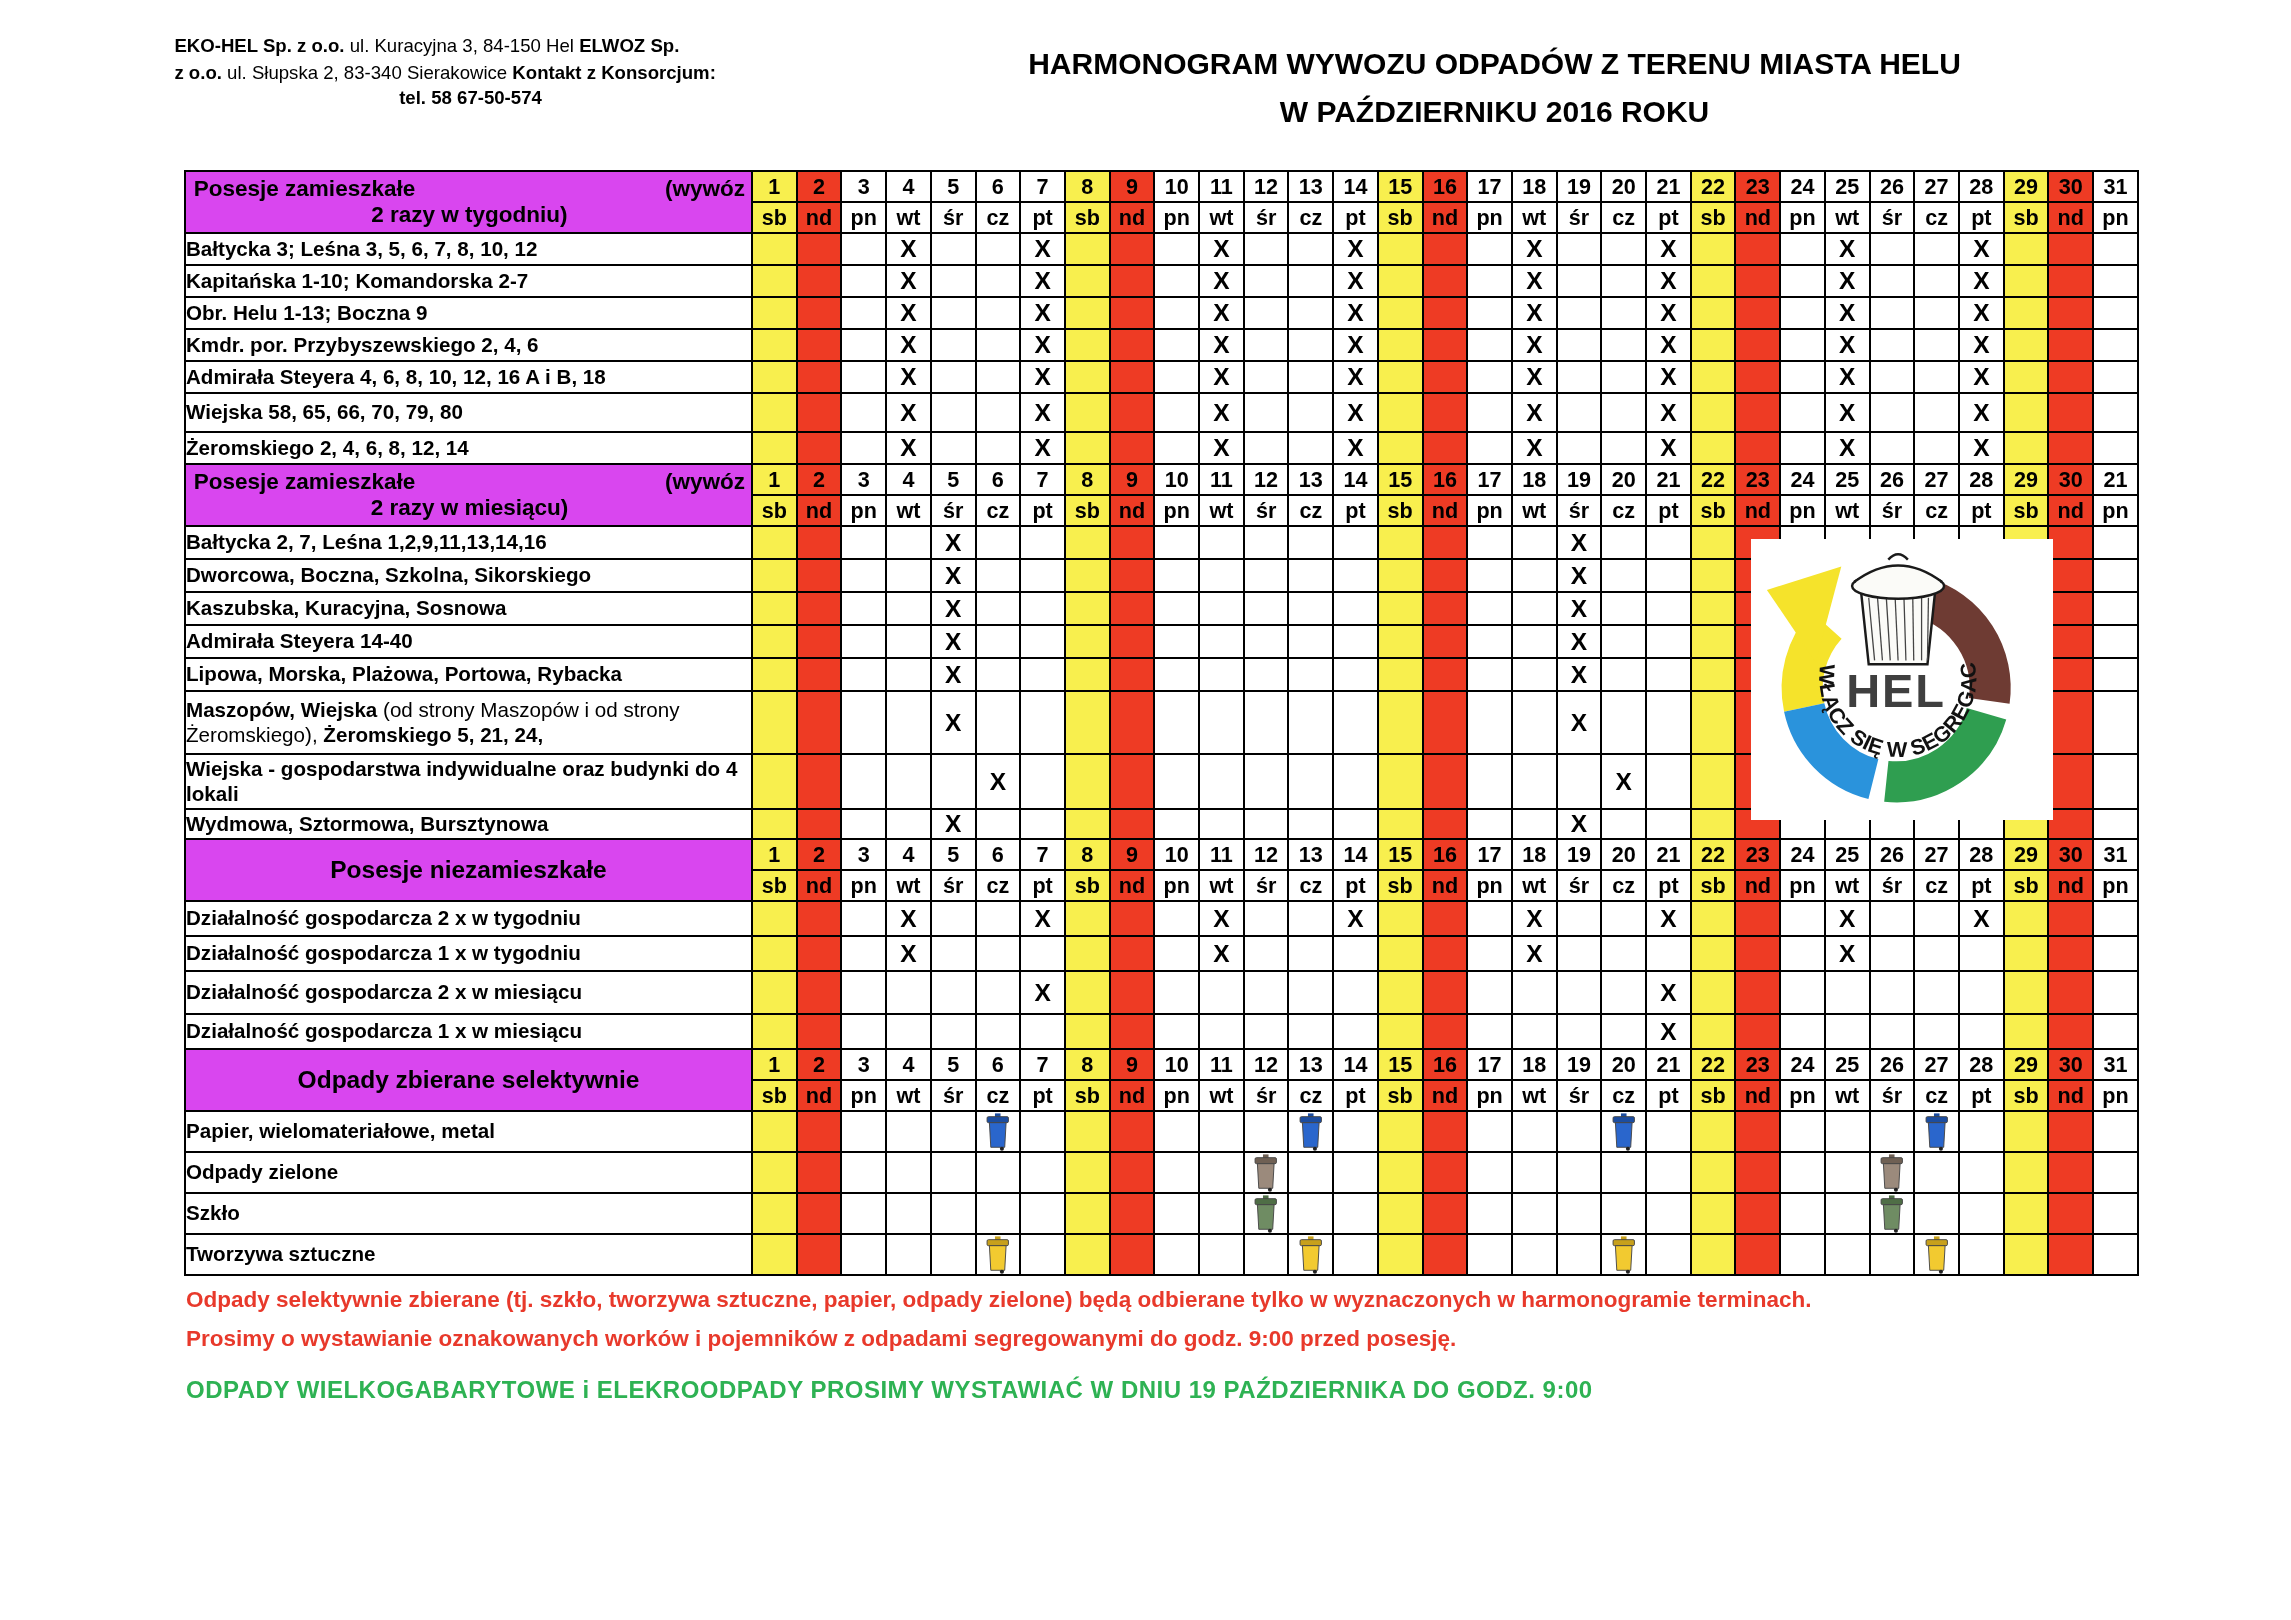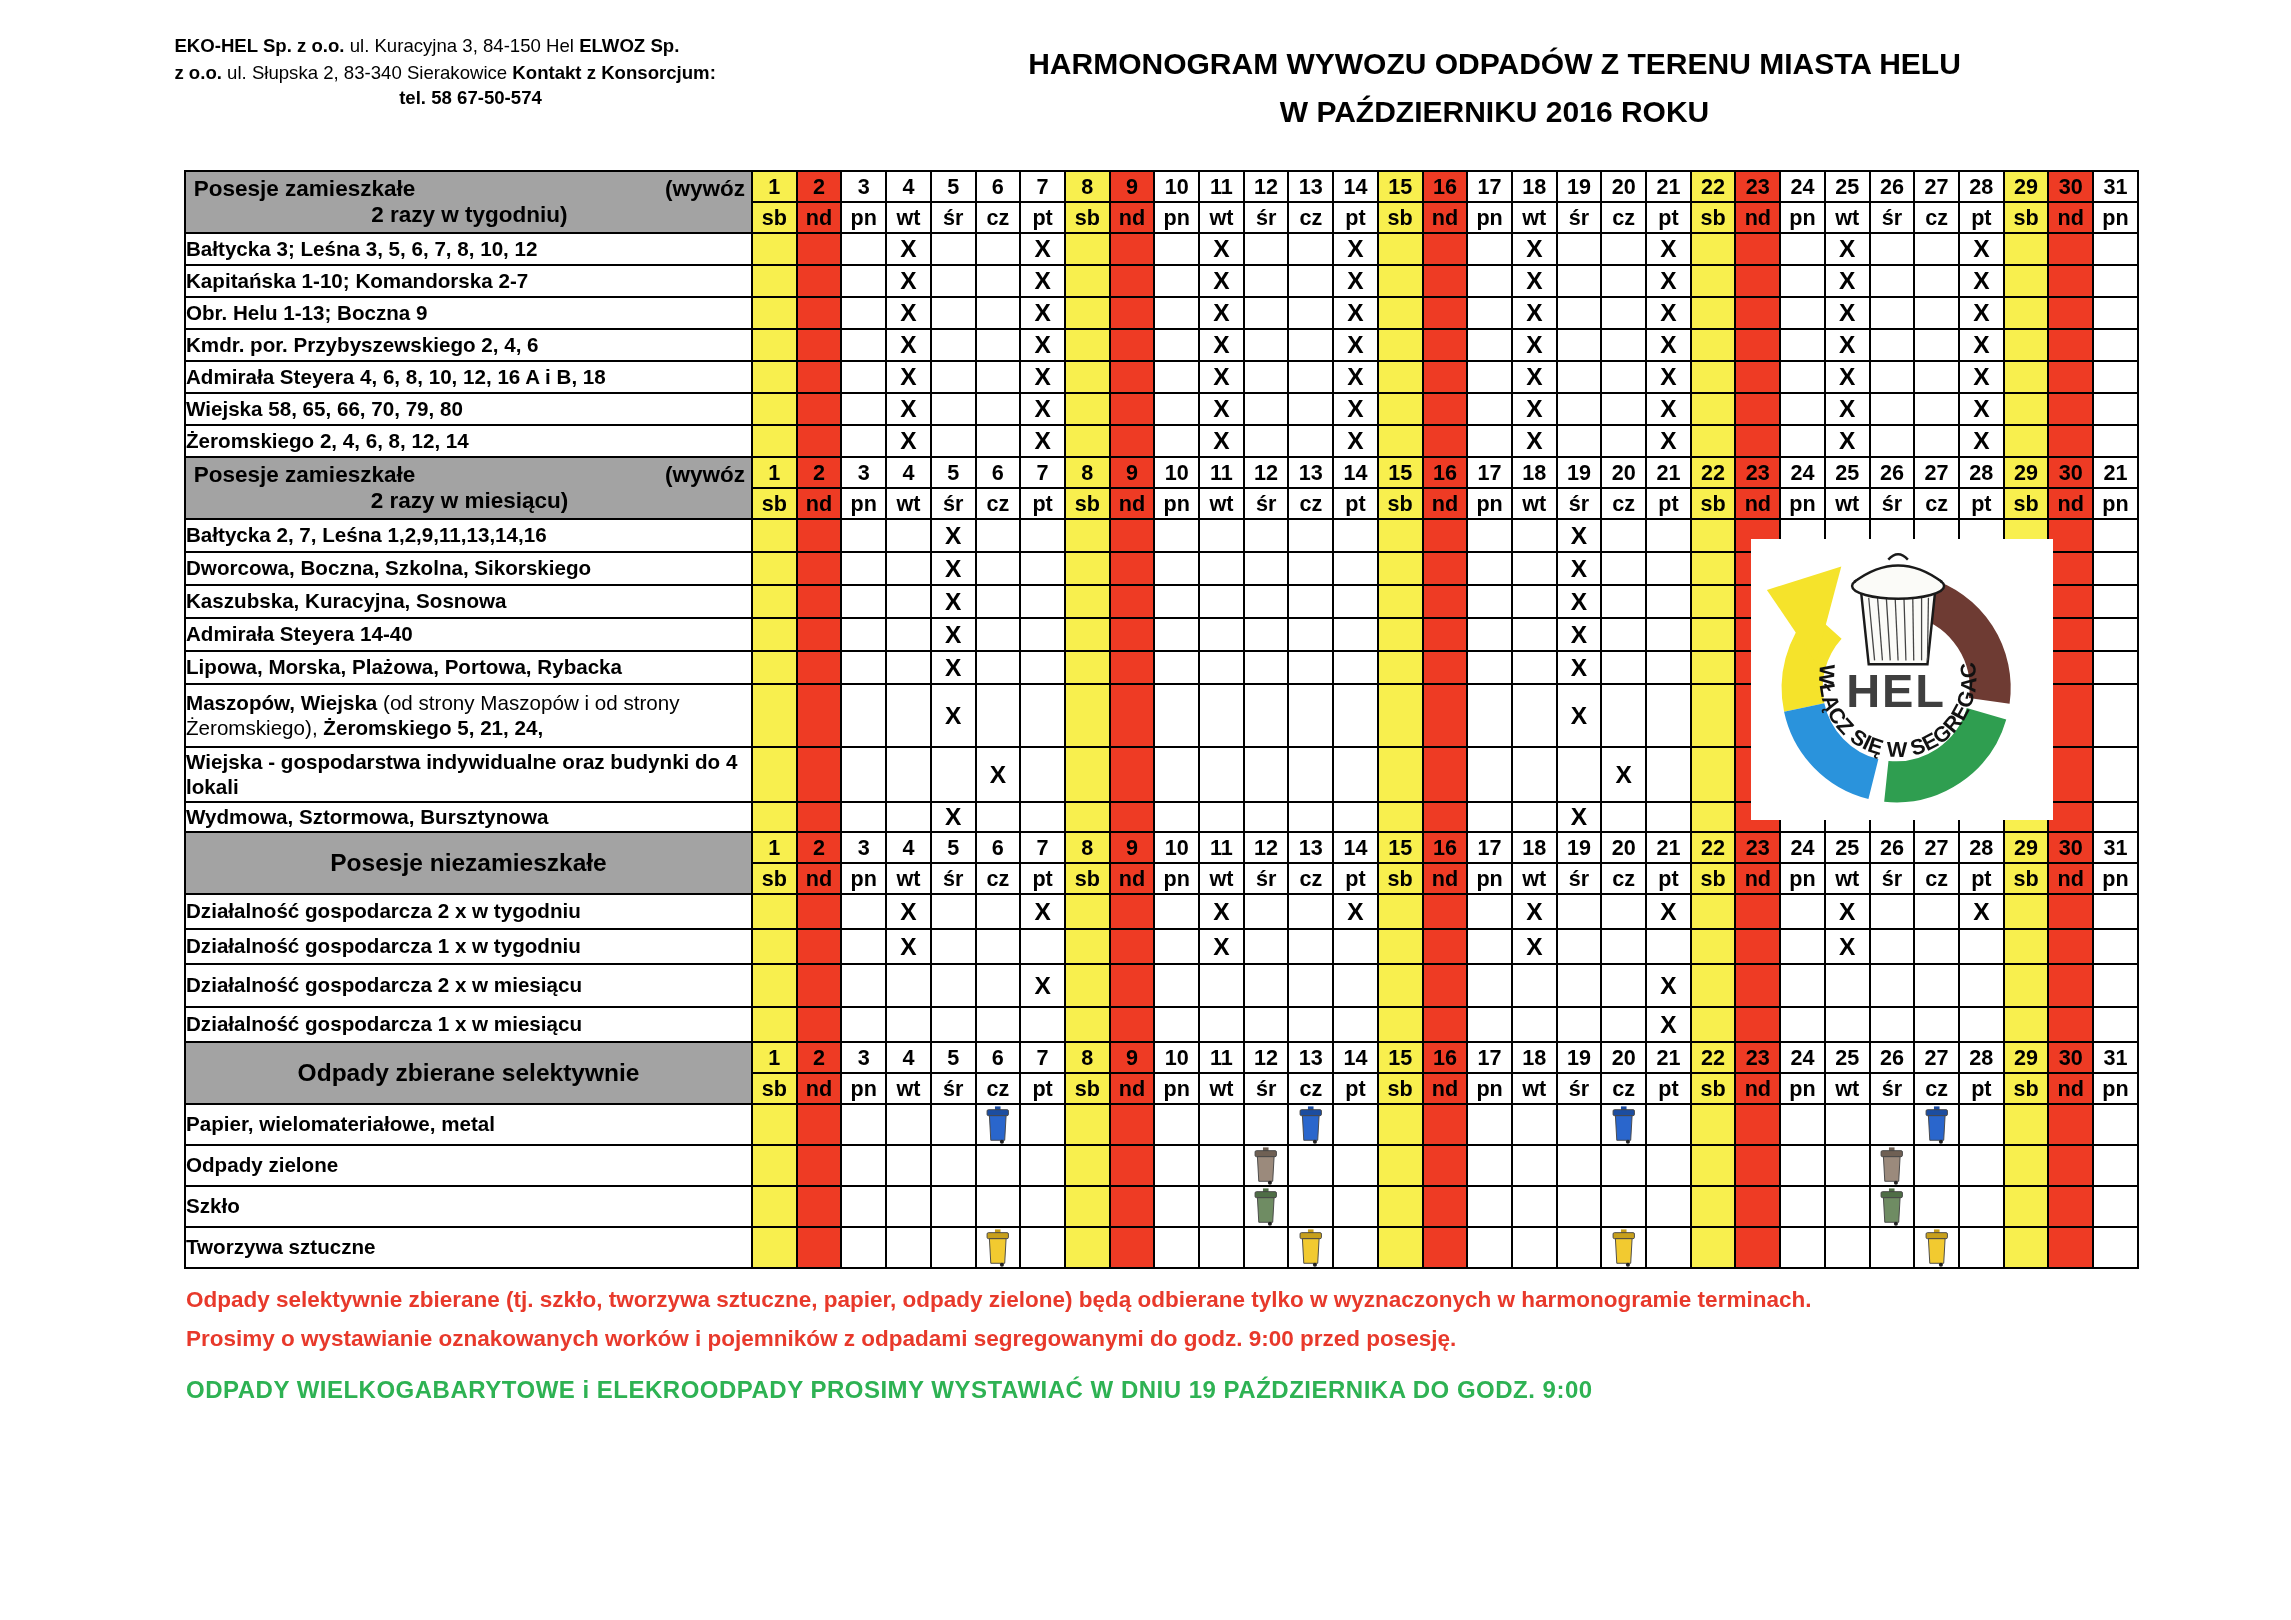--- a/index.html
+++ b/index.html
@@ -20,21 +20,21 @@
   #tablewrap{left:184px;top:170px;}
   table.sched{border-collapse:collapse;table-layout:fixed;width:1955px;border:2.9px solid #000;}
   table.sched td{border:2px solid #000;padding:0;overflow:hidden;vertical-align:middle;}
   td.num,td.dow{text-align:center;font-weight:bold;font-size:21.6px;}
   td.num{height:29px;}
   td.dow{height:29px;}
   tr.secnum td{border-top:2.9px solid #000;}
   tr.secdow td{border-bottom:2.9px solid #000;}
   td.sat{background:#f8ef4e;}
   td.sun{background:#ee3b24;}
-  td.seclabel{background:#a3a3a3;}
+  td.seclabel{background:#d946ef;}
   .sech{padding:2px 5.9px 2px 7.8px;}
   .sech .l1{display:flex;justify-content:space-between;font-weight:bold;font-size:22.5px;}
   .sech .l2{text-align:center;font-weight:bold;font-size:22.5px;}
   .sechc{text-align:center;font-weight:bold;font-size:24.5px;}
   td.rowlabel{padding:1px 3.9px 1px 7.8px;font-size:20.6px;line-height:1.18;}
   td.rowlabel .b{font-weight:bold;}
   td.rowlabel .r{font-weight:normal;}
   td.daycell{text-align:center;}
   span.xm{font-weight:bold;font-size:24.5px;}
   td.bincell{text-align:center;}
@@ -339,21 +339,21 @@
           <td class="daycell sun"></td>
           <td class="daycell "></td>
           <td class="daycell "><span class="xm">X</span></td>
           <td class="daycell "></td>
           <td class="daycell "></td>
           <td class="daycell "><span class="xm">X</span></td>
           <td class="daycell sat"></td>
           <td class="daycell sun"></td>
           <td class="daycell "></td>
         </tr>
-        <tr style="height: 32px;">
+        <tr style="height: 39px;">
           <td class="rowlabel"><span class="b">Wiejska 58, 65, 66, 70, 79, 80</span></td>
           <td class="daycell sat"></td>
           <td class="daycell sun"></td>
           <td class="daycell "></td>
           <td class="daycell "><span class="xm">X</span></td>
           <td class="daycell "></td>
           <td class="daycell "></td>
           <td class="daycell "><span class="xm">X</span></td>
           <td class="daycell sat"></td>
           <td class="daycell sun"></td>

